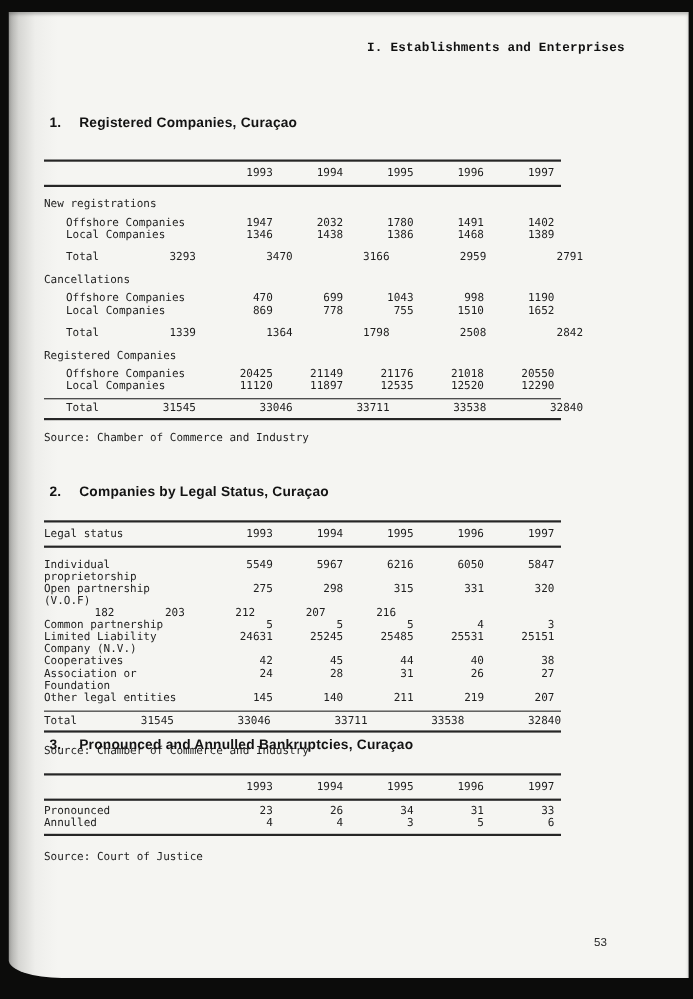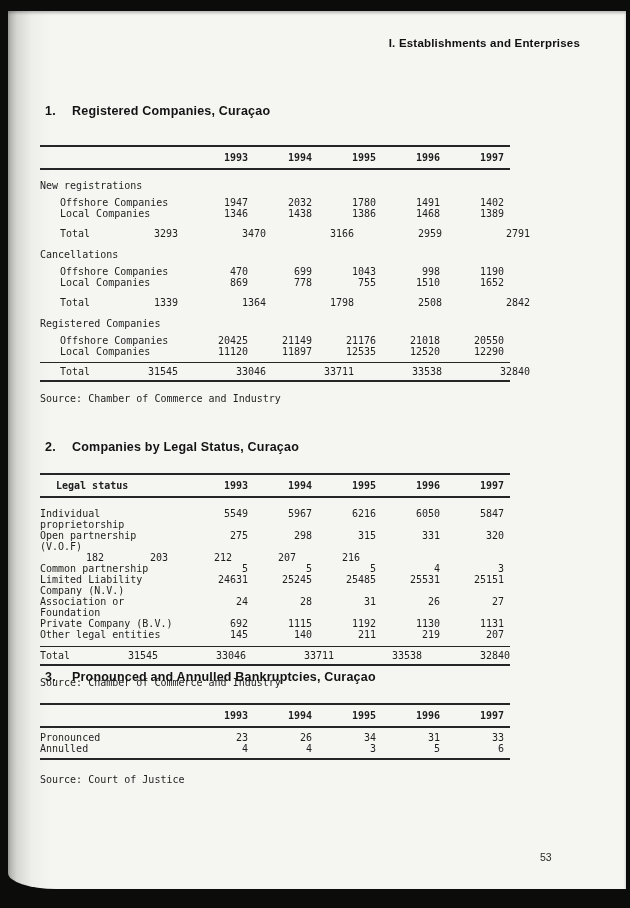--- a/index.html
+++ b/index.html
@@ -10,22 +10,22 @@
   }
   .page {
     position:absolute; left:8px; top:11px; right:4px; bottom:19px;
     background:linear-gradient(to right,#a9a9a6 0px,#d6d6d3 9px,#eeeeeb 24px,#f5f5f2 44px,#f5f5f2 100%);
     border-bottom-left-radius:48px 16px;
     box-shadow:inset 0 2px 3px rgba(0,0,0,.25);
   }
   .content { position:absolute; inset:0; color:#1e1e1e; }
 
   .page-header {
-    position:absolute; top:26px; right:46px;
-    font-family:Liberation Sans, sans-serif; font-weight:bold;
+    position:absolute; top:26px; right:58px;
+    font-family:Liberation Mono, monospace; font-weight:bold;
     font-size:11.5px; color:#101010; letter-spacing:.2px;
   }
   .page-number {
     position:absolute; left:532px; top:840px;
     font-family:"Liberation Sans", sans-serif; font-size:10.5px; color:#2a2a2a;
   }
 
   .section { position:absolute; left:32px; width:470px; }
   #section1 { top:93px; }
   #section2 { top:429px; }
@@ -36,22 +36,22 @@
     font-family:"Liberation Sans", sans-serif; font-weight:bold;
     font-size:12.5px; color:#131313; letter-spacing:.2px;
     margin-bottom:27px;
   }
   #section2 .section-title, #section3 .section-title { margin-bottom:19px; }
   .sec-num { width:27px; flex:none; }
 
   .rule2 { border-top:2px solid #262626; height:0; }
   .rule1 { border-top:1px solid #262626; height:0; }
 
-  .year-row { display:flex; padding:5px 6px 5px 0; font-size:10px; line-height:11px;font-weight:bold; }
-  .year-row .lbl { flex:1;margin-left:16px; }
+  .year-row { display:flex; padding:5px 6px 5px 0; font-size:10px; line-height:11px; }
+  .year-row .lbl { flex:1; }
   .val { width:64px; flex:none; text-align:right; }
 
   .trow { display:flex; padding-right:6px; font-size:10px; line-height:11px; }
   .trow .lbl { flex:1; }
   .trow .lbl.ind { padding-left:20px; }
 
   .g-label { margin-top:10px; }
   .g-first { margin-top:6px;align-items:flex-end; }
   .g-total { margin-top:9px;gap:24px; }
   .g-total.ruled { margin-top:0; padding-top:3px; padding-bottom:3px; }
@@ -228,34 +228,34 @@
             </div>
             <div class="trow">
               <span class="lbl">Limited Liability Company (N.V.)</span>
               <span class="val">24631</span>
               <span class="val">25245</span>
               <span class="val">25485</span>
               <span class="val">25531</span>
               <span class="val">25151</span>
             </div>
             <div class="trow">
+              <span class="lbl">Cooperatives</span>
+              <span class="val">42</span>
+              <span class="val">45</span>
+              <span class="val">44</span>
+              <span class="val">40</span>
+              <span class="val">38</span>
+            </div>
+            <div class="trow">
               <span class="lbl">Association or Foundation</span>
               <span class="val">24</span>
               <span class="val">28</span>
               <span class="val">31</span>
               <span class="val">26</span>
               <span class="val">27</span>
-            </div>
-            <div class="trow">
-              <span class="lbl">Private Company (B.V.)</span>
-              <span class="val">692</span>
-              <span class="val">1115</span>
-              <span class="val">1192</span>
-              <span class="val">1130</span>
-              <span class="val">1131</span>
             </div>
             <div class="trow">
               <span class="lbl">Other legal entities</span>
               <span class="val">145</span>
               <span class="val">140</span>
               <span class="val">211</span>
               <span class="val">219</span>
               <span class="val">207</span>
             </div>
             <div class="rule1 pre-total"></div>

